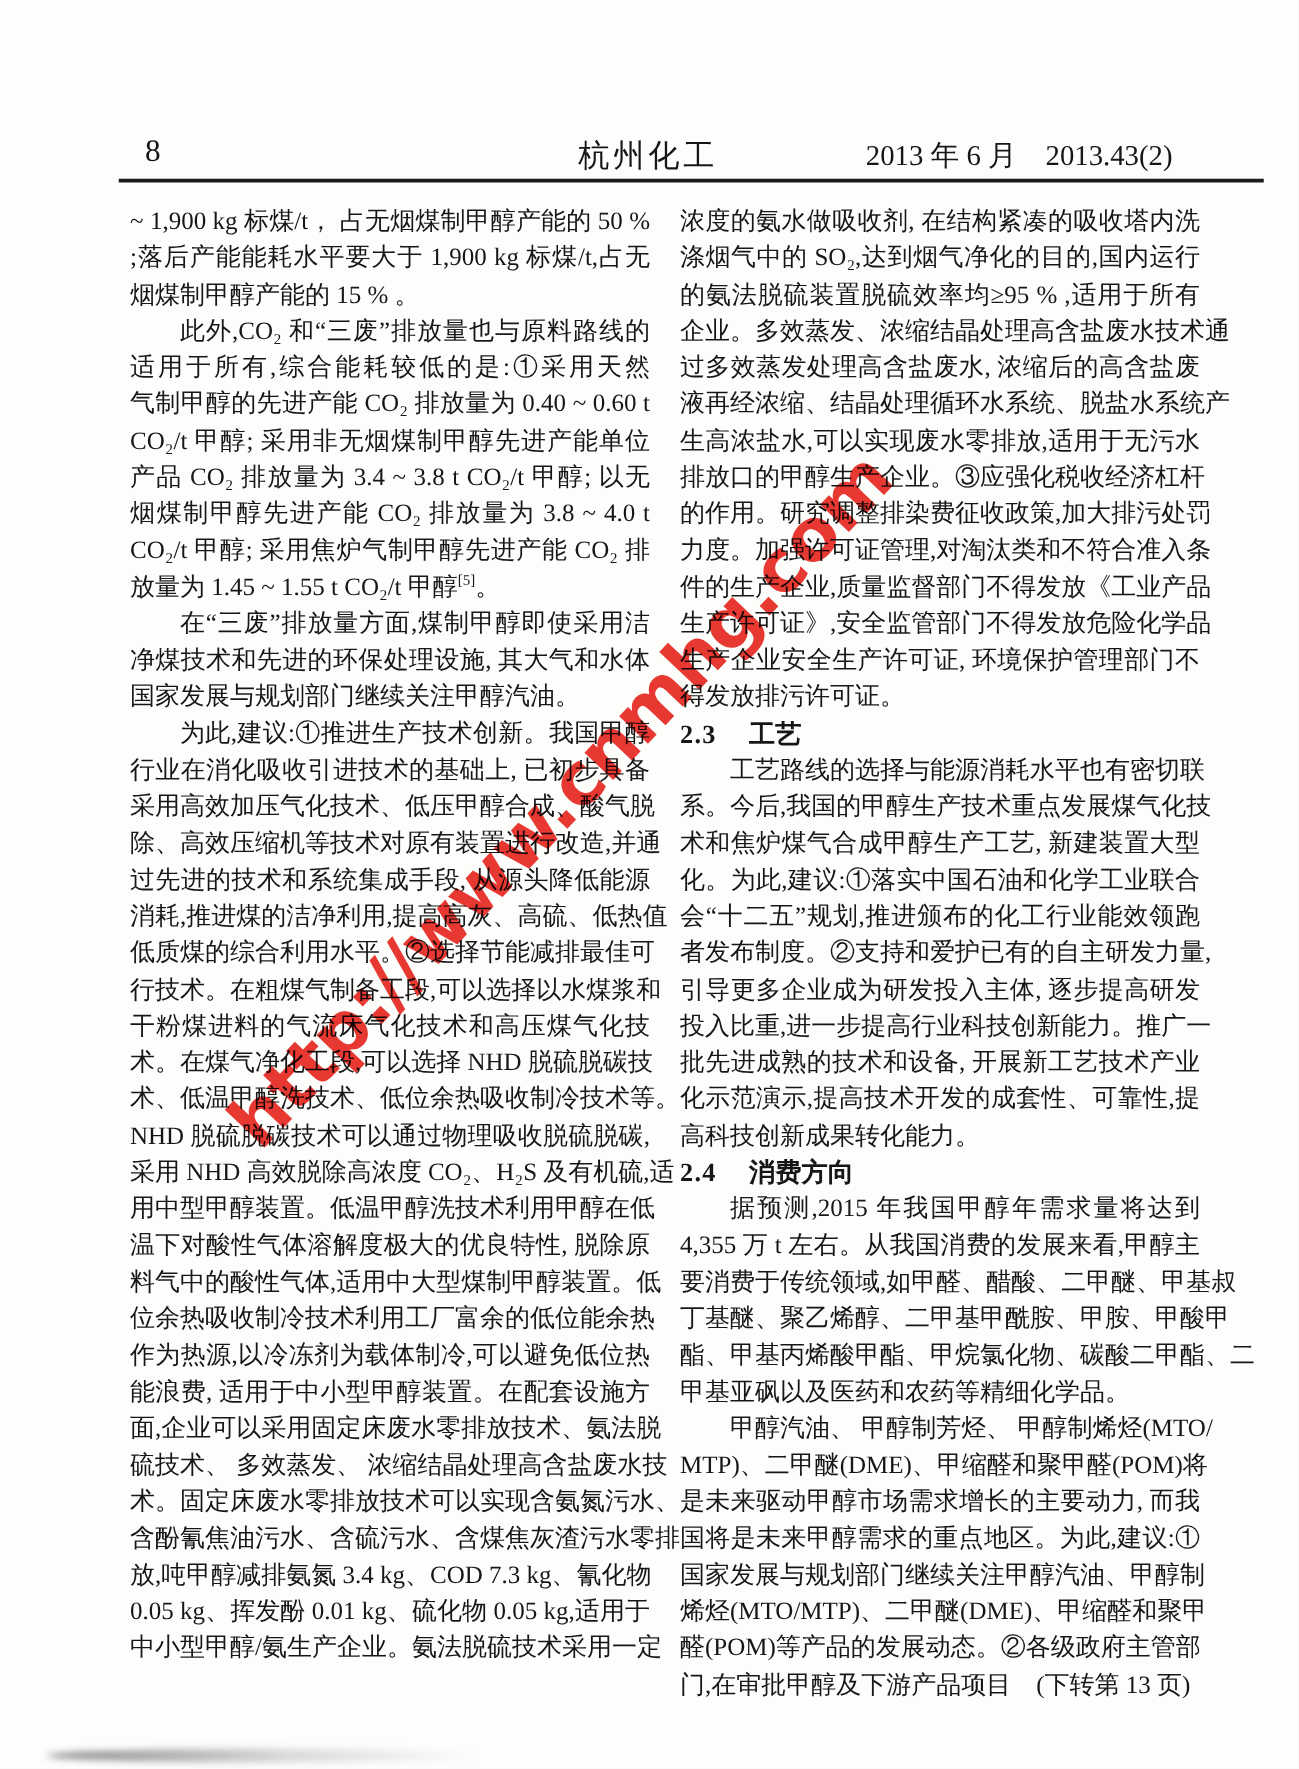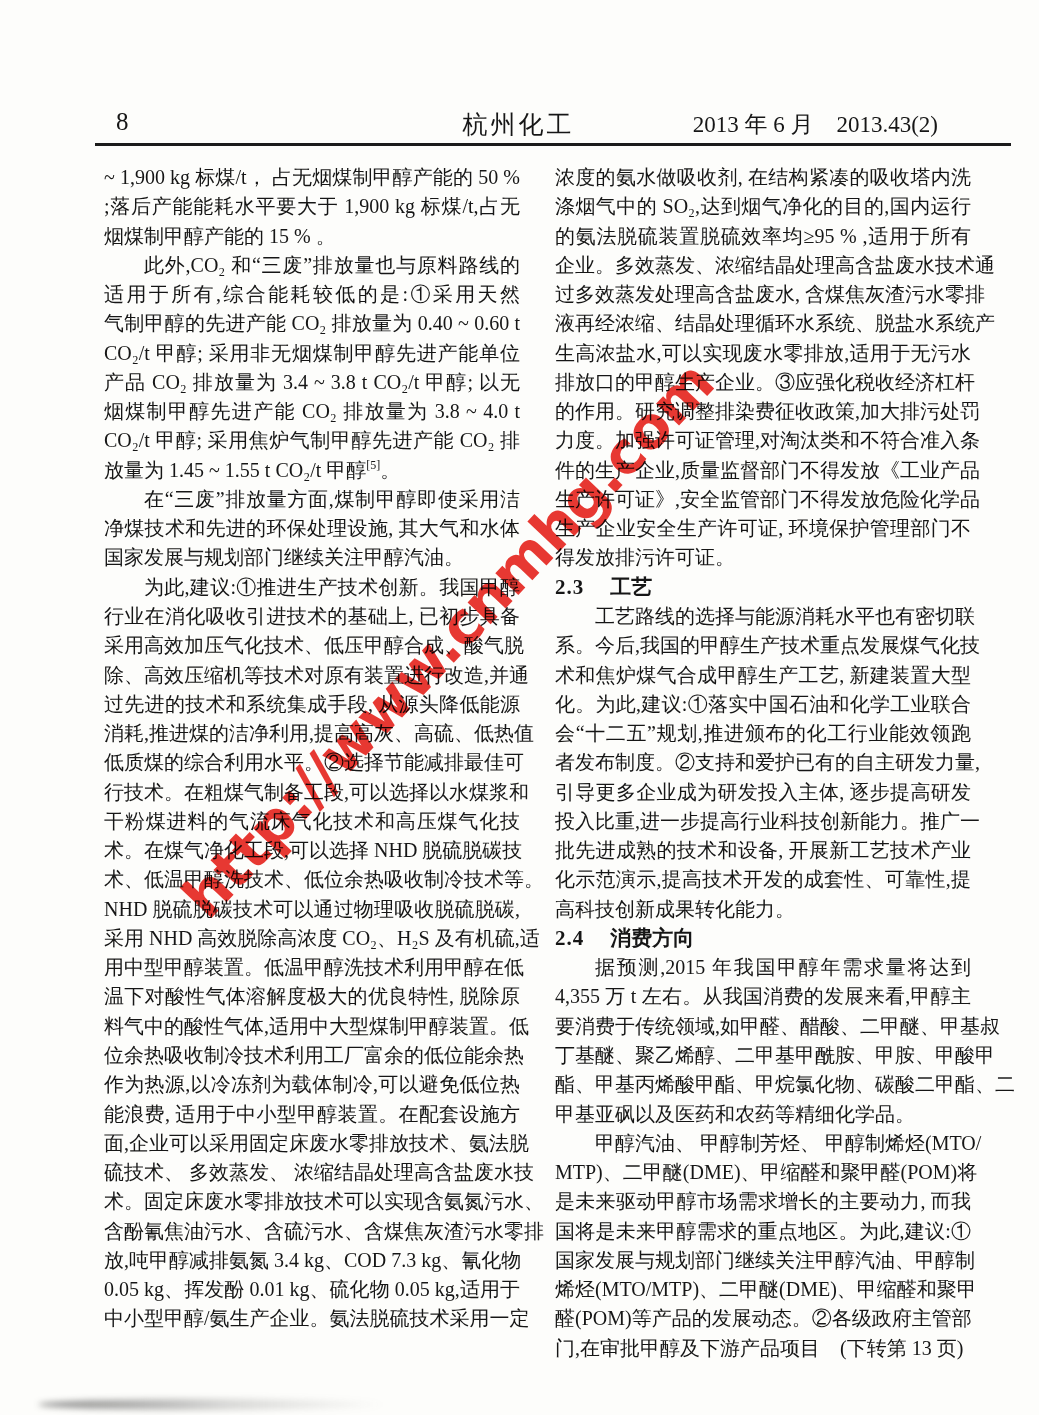--- a/index.html
+++ b/index.html
@@ -13,21 +13,21 @@
   .page{position:absolute;inset:0;background:#fdfdfb;}
 
   
   .header{position:absolute;left:104px;right:90px;top:106px;height:34px;}
   .pageno{position:absolute;left:12px;top:2px;font-size:25px;}
   .journal{position:absolute;left:0;right:16px;top:2px;text-align:center;font-size:25px;letter-spacing:3px;}
   .issue{position:absolute;right:11px;top:3px;font-size:23px;}
   .rule{position:absolute;left:95px;right:28px;top:143px;height:3px;background:#1b1b1b;}
 
   
-  .columns{position:absolute;top:163px;left:104px;display:flex;gap:35px;font-family:Liberation Serif, serif;}
+  .columns{position:absolute;top:163px;left:104px;display:flex;gap:24px;font-family:Liberation Serif, serif;}
   .col{width:416px;font-size:20px;}
   .line{
     height:29.28px;line-height:29.28px;
     text-align:justify;text-align-last:justify;-moz-text-align-last:justify;
     white-space:nowrap;
   }
   .line.end{text-align-last:left;-moz-text-align-last:left;}
   .line.ind{text-indent:2em;}
   .line sup{font-size:12px;vertical-align:super;line-height:0;}
   .sec-heading{height:29.28px;line-height:29.28px;font-weight:bold;font-size:21px;}
@@ -103,21 +103,21 @@
         <div class="line">含酚氰焦油污水、含硫污水、含煤焦灰渣污水零排</div>
         <div class="line">放,吨甲醇减排氨氮 3.4 kg、COD 7.3 kg、氰化物</div>
         <div class="line">0.05 kg、挥发酚 0.01 kg、硫化物 0.05 kg,适用于</div>
         <div class="line">中小型甲醇/氨生产企业。氨法脱硫技术采用一定</div>
       </div>
     <div class="col">
         <div class="line">浓度的氨水做吸收剂, 在结构紧凑的吸收塔内洗</div>
         <div class="line">涤烟气中的 SO₂,达到烟气净化的目的,国内运行</div>
         <div class="line">的氨法脱硫装置脱硫效率均≥95 % ,适用于所有</div>
         <div class="line">企业。多效蒸发、浓缩结晶处理高含盐废水技术通</div>
-        <div class="line">过多效蒸发处理高含盐废水, 含煤焦灰渣污水零排</div>
+        <div class="line">过多效蒸发处理高含盐废水, 浓缩后的高含盐废</div>
         <div class="line">液再经浓缩、结晶处理循环水系统、脱盐水系统产</div>
         <div class="line">生高浓盐水,可以实现废水零排放,适用于无污水</div>
         <div class="line">排放口的甲醇生产企业。③应强化税收经济杠杆</div>
         <div class="line">的作用。研究调整排染费征收政策,加大排污处罚</div>
         <div class="line">力度。加强许可证管理,对淘汰类和不符合准入条</div>
         <div class="line">件的生产企业,质量监督部门不得发放《工业产品</div>
         <div class="line">生产许可证》,安全监管部门不得发放危险化学品</div>
         <div class="line">生产企业安全生产许可证, 环境保护管理部门不</div>
         <div class="line end">得发放排污许可证。</div>
         <div class="sec-heading"><span class="sec-num">2.3</span><span>工艺</span></div>

